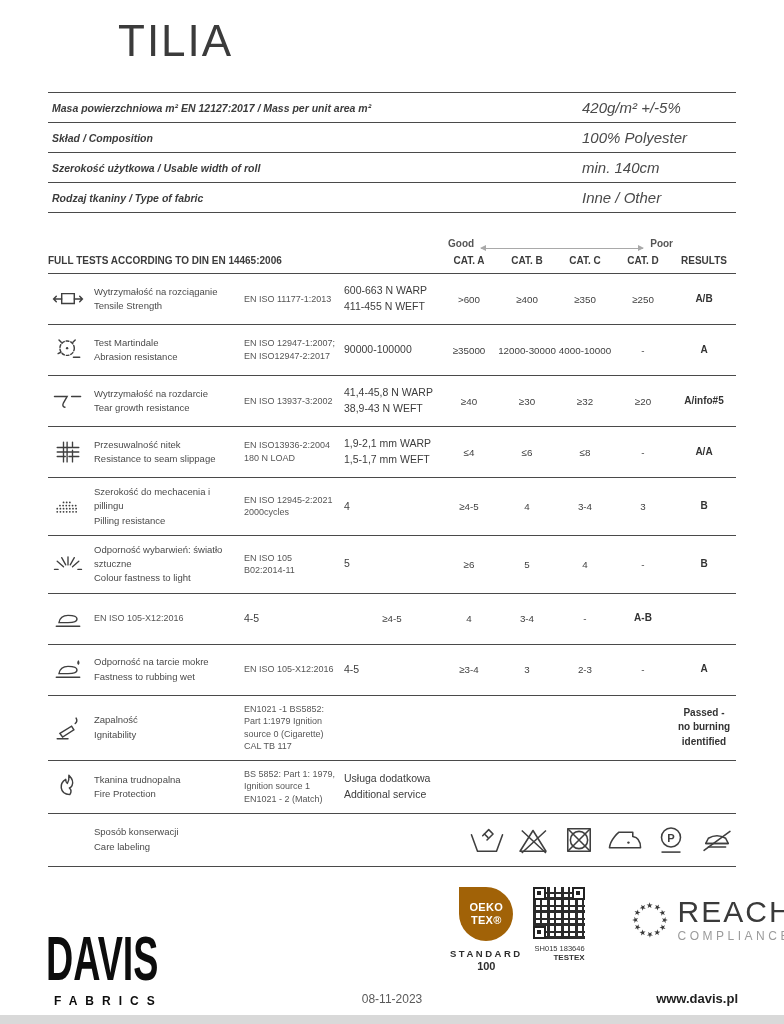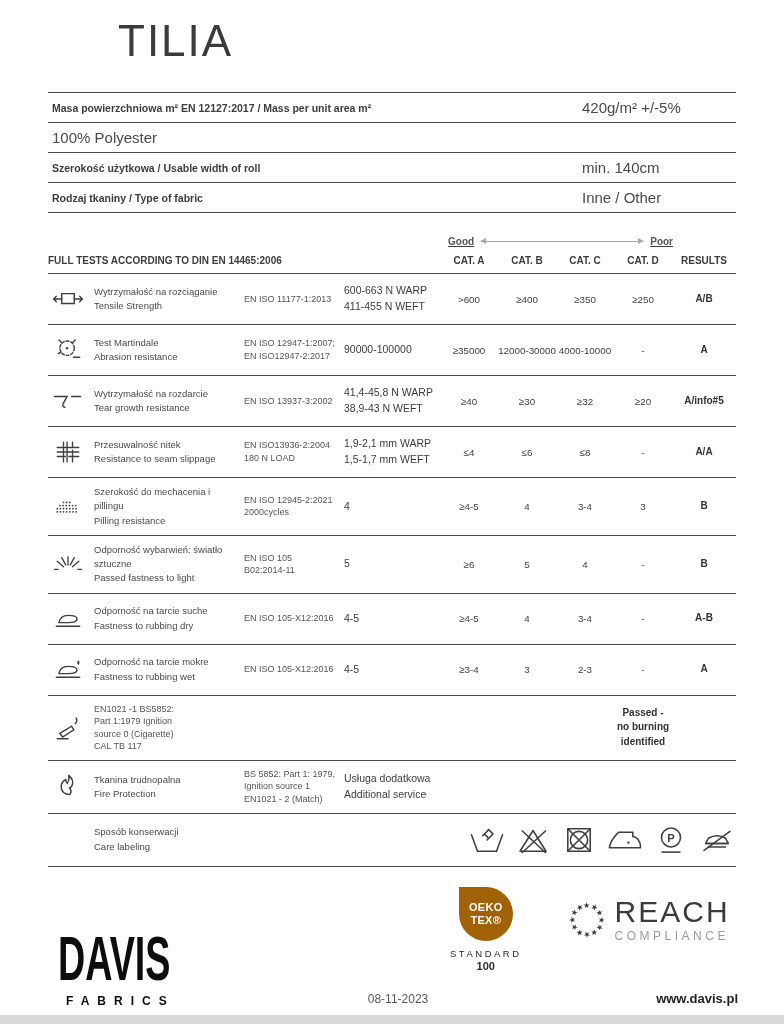--- a/index.html
+++ b/index.html
@@ -6,29 +6,29 @@
   html,body { background:#888; }
   .page {
     position:relative; width:784px; height:1024px; margin:0 auto;
     background:#ffffff; overflow:hidden;
     font-family:"Liberation Sans", sans-serif; color:#3f3f3f;
   }
   
   .title { margin:16px 0 0 118px; font-size:44px; font-weight:400; letter-spacing:2px; color:#3b3b3b; }
 
   
-  .spec { margin:26px 48px 0 48px; border-top:1.6px solid #4a4a4a; }
+  .spec { margin:26px 48px 0 48px; border-top:1.6px solid #4a4a4a;font-style:italic; }
   .spec-row { display:flex; align-items:center; padding:6px 0 6px 4px; border-bottom:1.6px solid #4a4a4a; }
   .spec-label { flex:1; font-size:10.5px; font-weight:700; color:#3c3c3c; }
   .spec-value { width:154px; font-size:15px; color:#4a4a4a; }
 
   
   .tests { margin:20px 48px 0 48px; }
   .grid9 { display:grid; grid-template-columns:46px 150px 100px 96px 58px 58px 58px 58px 1fr; }
-  .scale-row { display:flex; align-items:center; gap:7px; margin-left:400px; width:225px; height:16px;text-decoration:underline; }
+  .scale-row { display:flex; align-items:flex-end; gap:7px; margin-left:400px; width:225px; height:16px; }
   .scale-lbl { font-size:10px; font-weight:700; color:#555; }
   .arrow-line { position:relative; flex:1; height:1px; background:#a9a9a9; }
   .arrow-line::before, .arrow-line::after { content:""; position:absolute; top:-3px; border-top:3.5px solid transparent; border-bottom:3.5px solid transparent; }
   .arrow-line::before { left:-1px; border-right:6px solid #a9a9a9; }
   .arrow-line::after  { right:-1px; border-left:6px solid #a9a9a9; }
   .thead { align-items:end; padding:6px 0 7px 0; border-bottom:1.6px solid #4a4a4a; }
   .thead .t-title { grid-column:1 / 5; font-size:10px; font-weight:700; color:#3c3c3c; align-self:end; }
   .thead .t-col { font-size:10px; font-weight:700; color:#3c3c3c; text-align:center; }
   .trow { align-items:center; border-bottom:1.6px solid #4a4a4a; padding:7px 0; }
   .c-icon { display:flex; align-items:center; justify-content:flex-start; padding-left:2px; }
@@ -43,21 +43,21 @@
 
   
   .certs { margin:20px 48px 0 48px; display:flex; gap:46px; padding-left:402px; align-items:flex-start; }
   .oeko-group { display:flex; gap:10px; }
   .oeko-col { display:flex; flex-direction:column; align-items:center; }
   .oeko-drop {
     width:54px; height:54px; background:#a16207; border-radius:0 50% 50% 50%;
     display:flex; flex-direction:column; align-items:center; justify-content:center;
   }
   .oeko-drop span { color:#fff; font-weight:700; font-size:11px; line-height:1.15; letter-spacing:.3px; }
-  .oeko-standard { margin-top:7px; font-size:9.5px; font-weight:400; letter-spacing:2.5px; color:#2d2d2d; }
+  .oeko-standard { margin-top:7px; font-size:9.5px; font-weight:700; letter-spacing:2.5px; color:#2d2d2d; }
   .oeko-100 { font-size:11px; font-weight:700; color:#2d2d2d; margin-top:1px; }
   .qr-col { display:flex; flex-direction:column; align-items:flex-end; }
   .qr {
     position:relative; width:52px; height:52px;
     background:
       repeating-linear-gradient(0deg,#2b2b2b 0 3px, transparent 3px 6px, #2b2b2b 6px 8px, transparent 8px 13px),
       repeating-linear-gradient(90deg,#2b2b2b 0 3px, #fff 3px 7px, #2b2b2b 7px 9px, #fff 9px 14px);
   }
   .finder { position:absolute; width:13px; height:13px; background:#fff; border:2.5px solid #222; }
   .finder::after { content:""; position:absolute; left:2px; top:2px; width:4px; height:4px; background:#222; }
@@ -65,21 +65,21 @@
   .qr-cap1 { margin-top:5px; font-size:7.5px; color:#333; }
   .qr-cap2 { font-size:8px; font-weight:700; color:#333; }
   .reach-group { display:flex; align-items:center; gap:9px; margin-top:10px; }
   .stars { position:relative; width:38px; height:38px; }
   .stars span { position:absolute; left:50%; top:50%; width:8px; height:8px; margin:-4px 0 0 -4px;
     font-size:8px; line-height:8px; color:#3a3a3a; text-align:center; }
   .reach-text .reach-word { font-size:30px; font-weight:500; letter-spacing:2px; color:#3a3a3a; line-height:1; }
   .reach-text .reach-sub { font-size:12px; letter-spacing:3.5px; color:#9b9b9b; margin-top:2px; }
 
   
-  .footer { position:absolute; left:0; right:0; bottom:16px; height:78px;margin-left:12px; }
+  .footer { position:absolute; left:0; right:0; bottom:16px; height:78px; }
   .brand { position:absolute; left:46px; bottom:0; }
   .brand-name { font-size:46px; font-weight:700; color:#0d0d0d; letter-spacing:0px;
     transform:scale(0.82,1.35); transform-origin:left bottom; line-height:44px; }
   .brand-sub { font-size:12px; font-weight:600; letter-spacing:8px; color:#0d0d0d; margin:6px 0 0 8px; }
   .footer-date { position:absolute; left:50%; transform:translateX(-50%); bottom:2px; font-size:12px; color:#5a5a5a; }
   .footer-site { position:absolute; right:46px; bottom:2px; font-size:13px; font-weight:700; color:#222; text-decoration:none; }
   .bottom-strip { position:absolute; left:0; right:0; bottom:0; height:9px; background:#d9d9d9; }
 </style>
 </head>
 <body>
@@ -87,20 +87,21 @@
 <div class="page">
 
   <h1 class="title">TILIA</h1>
 
   <div class="spec">
     <div class="spec-row">
       <div class="spec-label">Masa powierzchniowa m² EN 12127:2017 / Mass per unit area m²</div>
       <div class="spec-value">420g/m² +/-5%</div>
     </div>
     <div class="spec-row">
+      <div class="spec-label">Skład / Composition</div>
       <div class="spec-value">100% Polyester</div>
     </div>
     <div class="spec-row">
       <div class="spec-label">Szerokość użytkowa / Usable width of roll</div>
       <div class="spec-value">min. 140cm</div>
     </div>
     <div class="spec-row">
       <div class="spec-label">Rodzaj tkaniny / Type of fabric</div>
       <div class="spec-value">Inne / Other</div>
     </div>
@@ -238,43 +239,39 @@
 
     <div class="grid9 trow">
       <div class="c-icon">
         <svg width="36" height="36" viewBox="0 0 40 40" fill="none" stroke="#3f3f3f" stroke-width="1.5" stroke-linecap="round">
           <path d="M20 12 v9 M13 13 l4.5 8 M27 13 l-4.5 8 M8 17 l7 6 M32 17 l-7 6"></path>
           <path d="M5 26 h4 M31 26 h4"></path>
         </svg>
       </div>
       <div class="c-name">
         <div>Odporność wybarwień: światło sztuczne</div>
-        <div>Passed fastness to light</div>
+        <div>Colour fastness to light</div>
       </div>
       <div class="c-std">EN ISO 105
 B02:2014-11</div>
       <div class="c-val">5</div>
       <div class="c-cat">≥6</div>
       <div class="c-cat">5</div>
       <div class="c-cat">4</div>
       <div class="c-cat">-</div>
       <div class="c-res">B</div>
     </div>
 
     <div class="grid9 trow">
       <div class="c-icon">
         <svg width="36" height="36" viewBox="0 0 40 40" fill="none" stroke="#3f3f3f" stroke-width="1.6" stroke-linecap="round">
           <path d="M10 24 c1 -6 5 -8 10 -8 c6 0 10 1.5 10 4 c0 3 -5 4 -10 4 z"></path>
             <path d="M7 28 h26"></path>
         </svg>
       </div>
-      <div class="c-name">
-        <div>Odporność na tarcie suche</div>
-        <div>Fastness to rubbing dry</div>
-      </div>
       <div class="c-std">EN ISO 105-X12:2016</div>
       <div class="c-val">4-5</div>
       <div class="c-cat">≥4-5</div>
       <div class="c-cat">4</div>
       <div class="c-cat">3-4</div>
       <div class="c-cat">-</div>
       <div class="c-res">A-B</div>
     </div>
 
     <div class="grid9 trow">
@@ -298,20 +295,24 @@
       <div class="c-res">A</div>
     </div>
 
     <div class="grid9 trow">
       <div class="c-icon">
         <svg width="36" height="36" viewBox="0 0 40 40" fill="none" stroke="#3f3f3f" stroke-width="1.6" stroke-linecap="round">
           <path d="M11 26 L24 18 l2.5 4 L14 30 z"></path>
             <path d="M28 15 q3 -2.5 1 -6"></path>
             <path d="M8 32 h12"></path>
         </svg>
+      </div>
+      <div class="c-name">
+        <div>Zapalność</div>
+        <div>Ignitability</div>
       </div>
       <div class="c-std">EN1021 -1 BS5852:
 Part 1:1979 Ignition
 source 0 (Cigarette)
 CAL TB 117</div>
       <div class="c-val"></div>
       <div class="c-cat"></div>
       <div class="c-cat"></div>
       <div class="c-cat"></div>
       <div class="c-cat"></div>
@@ -396,20 +397,29 @@
 
   <div class="certs">
     <div class="oeko-group">
       <div class="oeko-col">
         <div class="oeko-drop">
           <span>OEKO</span>
           <span>TEX®</span>
         </div>
         <div class="oeko-standard">STANDARD</div>
         <div class="oeko-100">100</div>
+      </div>
+      <div class="qr-col">
+        <div class="qr">
+          <span class="finder f-tl"></span>
+          <span class="finder f-tr"></span>
+          <span class="finder f-bl"></span>
+        </div>
+        <div class="qr-cap1">SH015 183646</div>
+        <div class="qr-cap2">TESTEX</div>
       </div>
     </div>
     <div class="reach-group">
       <div class="stars">
         <span style="transform:rotate(0deg) translate(0,-14px)">★</span>
         <span style="transform:rotate(30deg) translate(0,-14px)">★</span>
         <span style="transform:rotate(60deg) translate(0,-14px)">★</span>
         <span style="transform:rotate(90deg) translate(0,-14px)">★</span>
         <span style="transform:rotate(120deg) translate(0,-14px)">★</span>
         <span style="transform:rotate(150deg) translate(0,-14px)">★</span>

